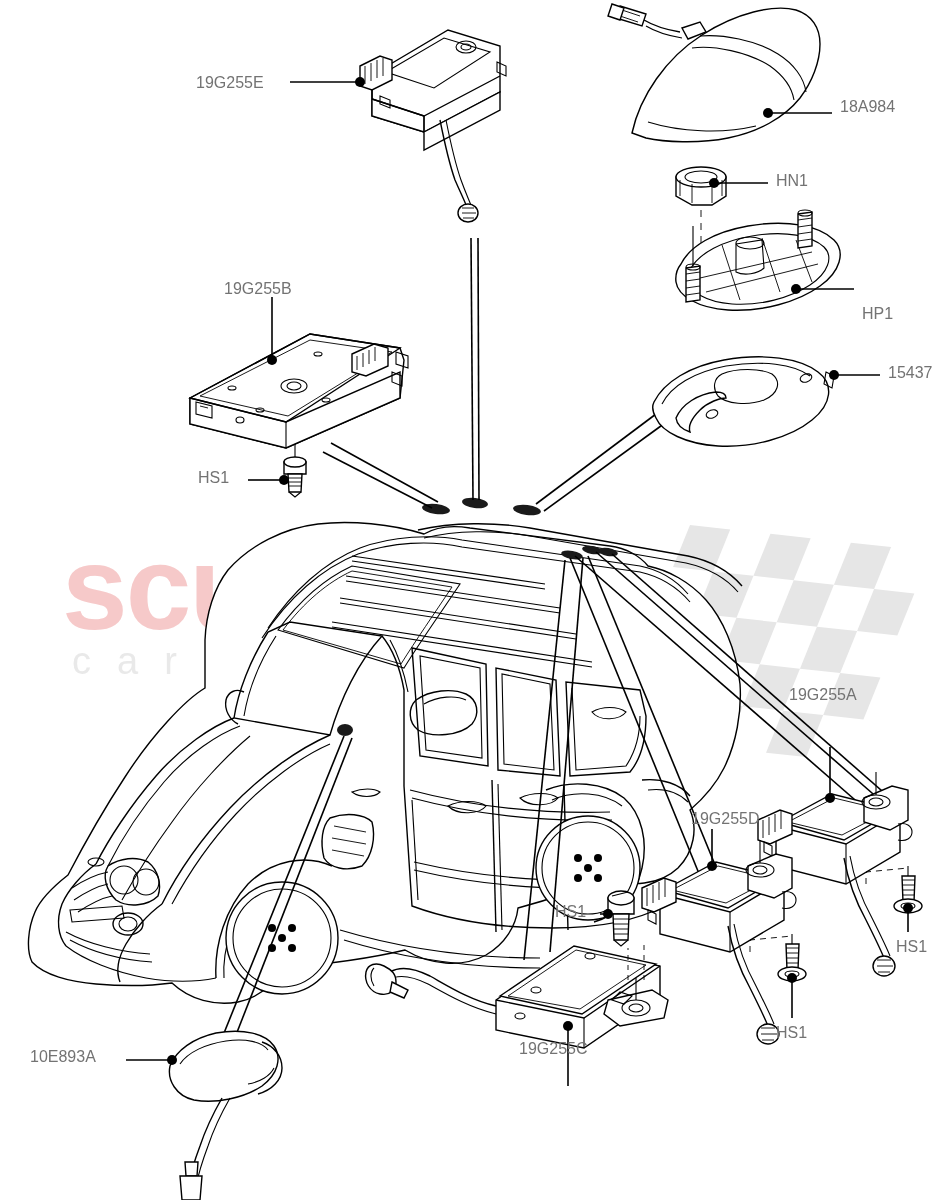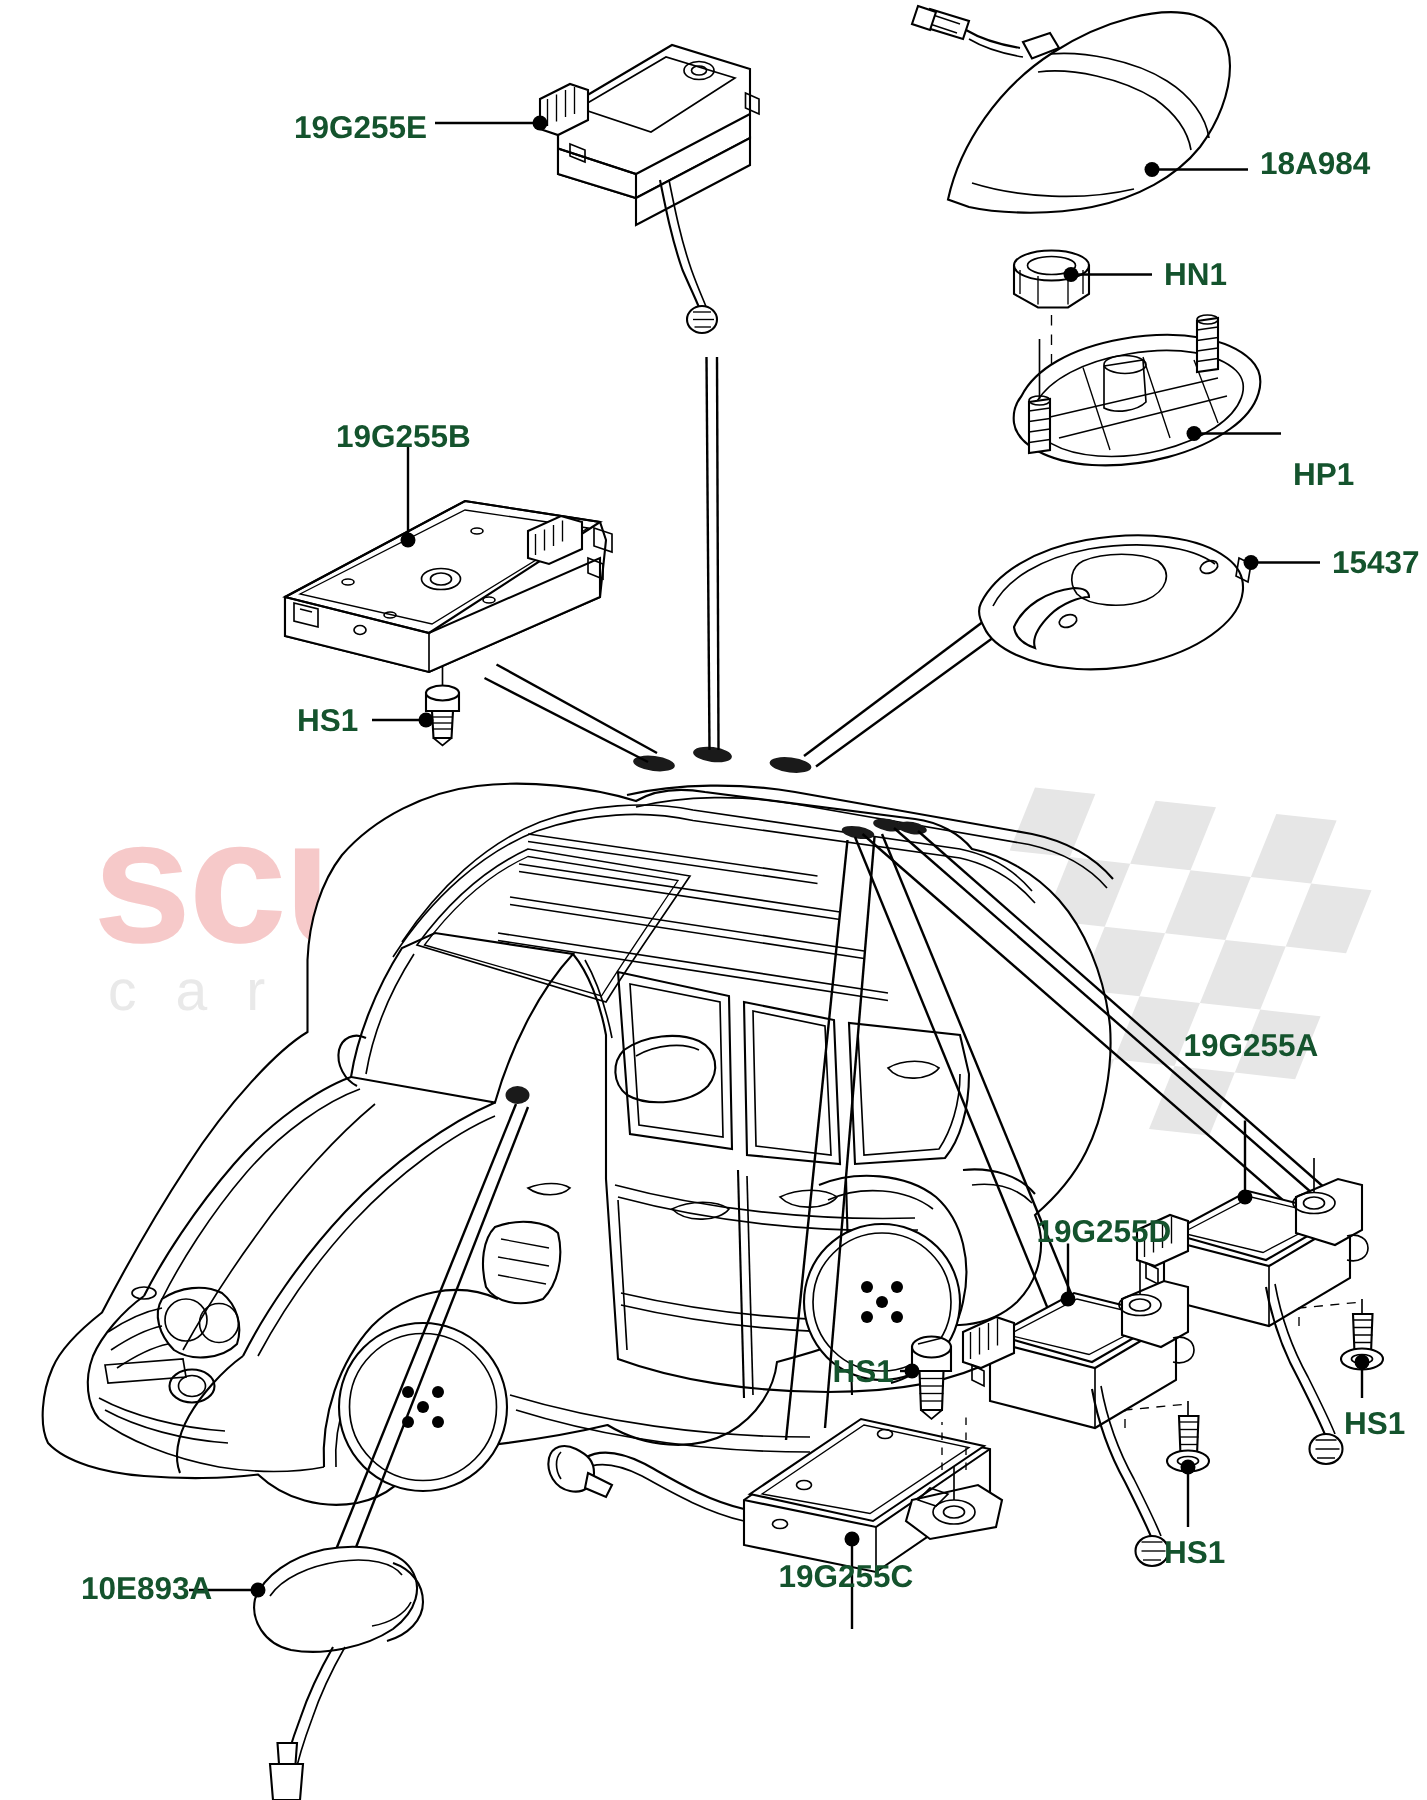--- a/index.html
+++ b/index.html
@@ -1,20 +1,20 @@
 <!DOCTYPE html>
 <html><head>
 <meta charset="utf-8">
 <title>Parts Diagram</title>
 <style>
   html,body{margin:0;padding:0;background:#ffffff;}
   body{font-family:"Liberation Sans", sans-serif;}
   #stage{position:relative;width:951px;height:1200px;background:#fff;overflow:hidden;}
   #artboard{position:absolute;left:0;top:0;width:951px;height:1200px;}
-  .label{position:absolute;color:#14532d;font-family:"Liberation Sans", sans-serif;font-size:21px;font-weight:700;white-space:nowrap;letter-spacing:0px;}
+  .label{position:absolute;color:#737373;font-family:"Liberation Sans", sans-serif;font-size:16px;font-weight:400;white-space:nowrap;letter-spacing:0px;}
   .wm-main{position:absolute;font-family:"Liberation Sans", sans-serif;font-size:118px;font-weight:700;color:#f6c9c9;letter-spacing:-2px;left:62px;top:520px;user-select:none;}
   .wm-sub{position:absolute;font-family:"Liberation Sans", sans-serif;font-size:38px;font-weight:400;color:#e9e9e9;letter-spacing:26px;left:72px;top:640px;user-select:none;}
   svg{display:block;}
   .ln{fill:none;stroke:#000;stroke-width:1.4;}
   .ln2{fill:none;stroke:#000;stroke-width:1.1;}
   .lnThin{fill:none;stroke:#000;stroke-width:0.9;}
   .leader{fill:none;stroke:#000;stroke-width:1.6;}
   .dotmark{fill:#000;}
   .wht{fill:#fff;}
 </style>
@@ -575,16 +575,16 @@
   <div class="label" style="left:776px;top:172px;">HN1</div>
   <div class="label" style="left:224px;top:280px;text-align:center;">19G255B</div>
   <div class="label" style="left:862px;top:278px;margin-top:27px;">HP1</div>
   <div class="label" style="left:888px;top:364px;">15437</div>
   <div class="label" style="left:198px;top:469px;">HS1</div>
   <div class="label" style="left:789px;top:686px;">19G255A</div>
   <div class="label" style="left:691px;top:810px;">19G255D</div>
   <div class="label" style="left:555px;top:903px;">HS1</div>
   <div class="label" style="left:896px;top:938px;">HS1</div>
   <div class="label" style="left:776px;top:1024px;">HS1</div>
-  <div class="label" style="left:30px;top:1048px;margin-left:24px;">10E893A</div>
+  <div class="label" style="left:30px;top:1048px;">10E893A</div>
   <div class="label" style="left:519px;top:1040px;">19G255C</div>
 
 </div>
 
 </body></html>

